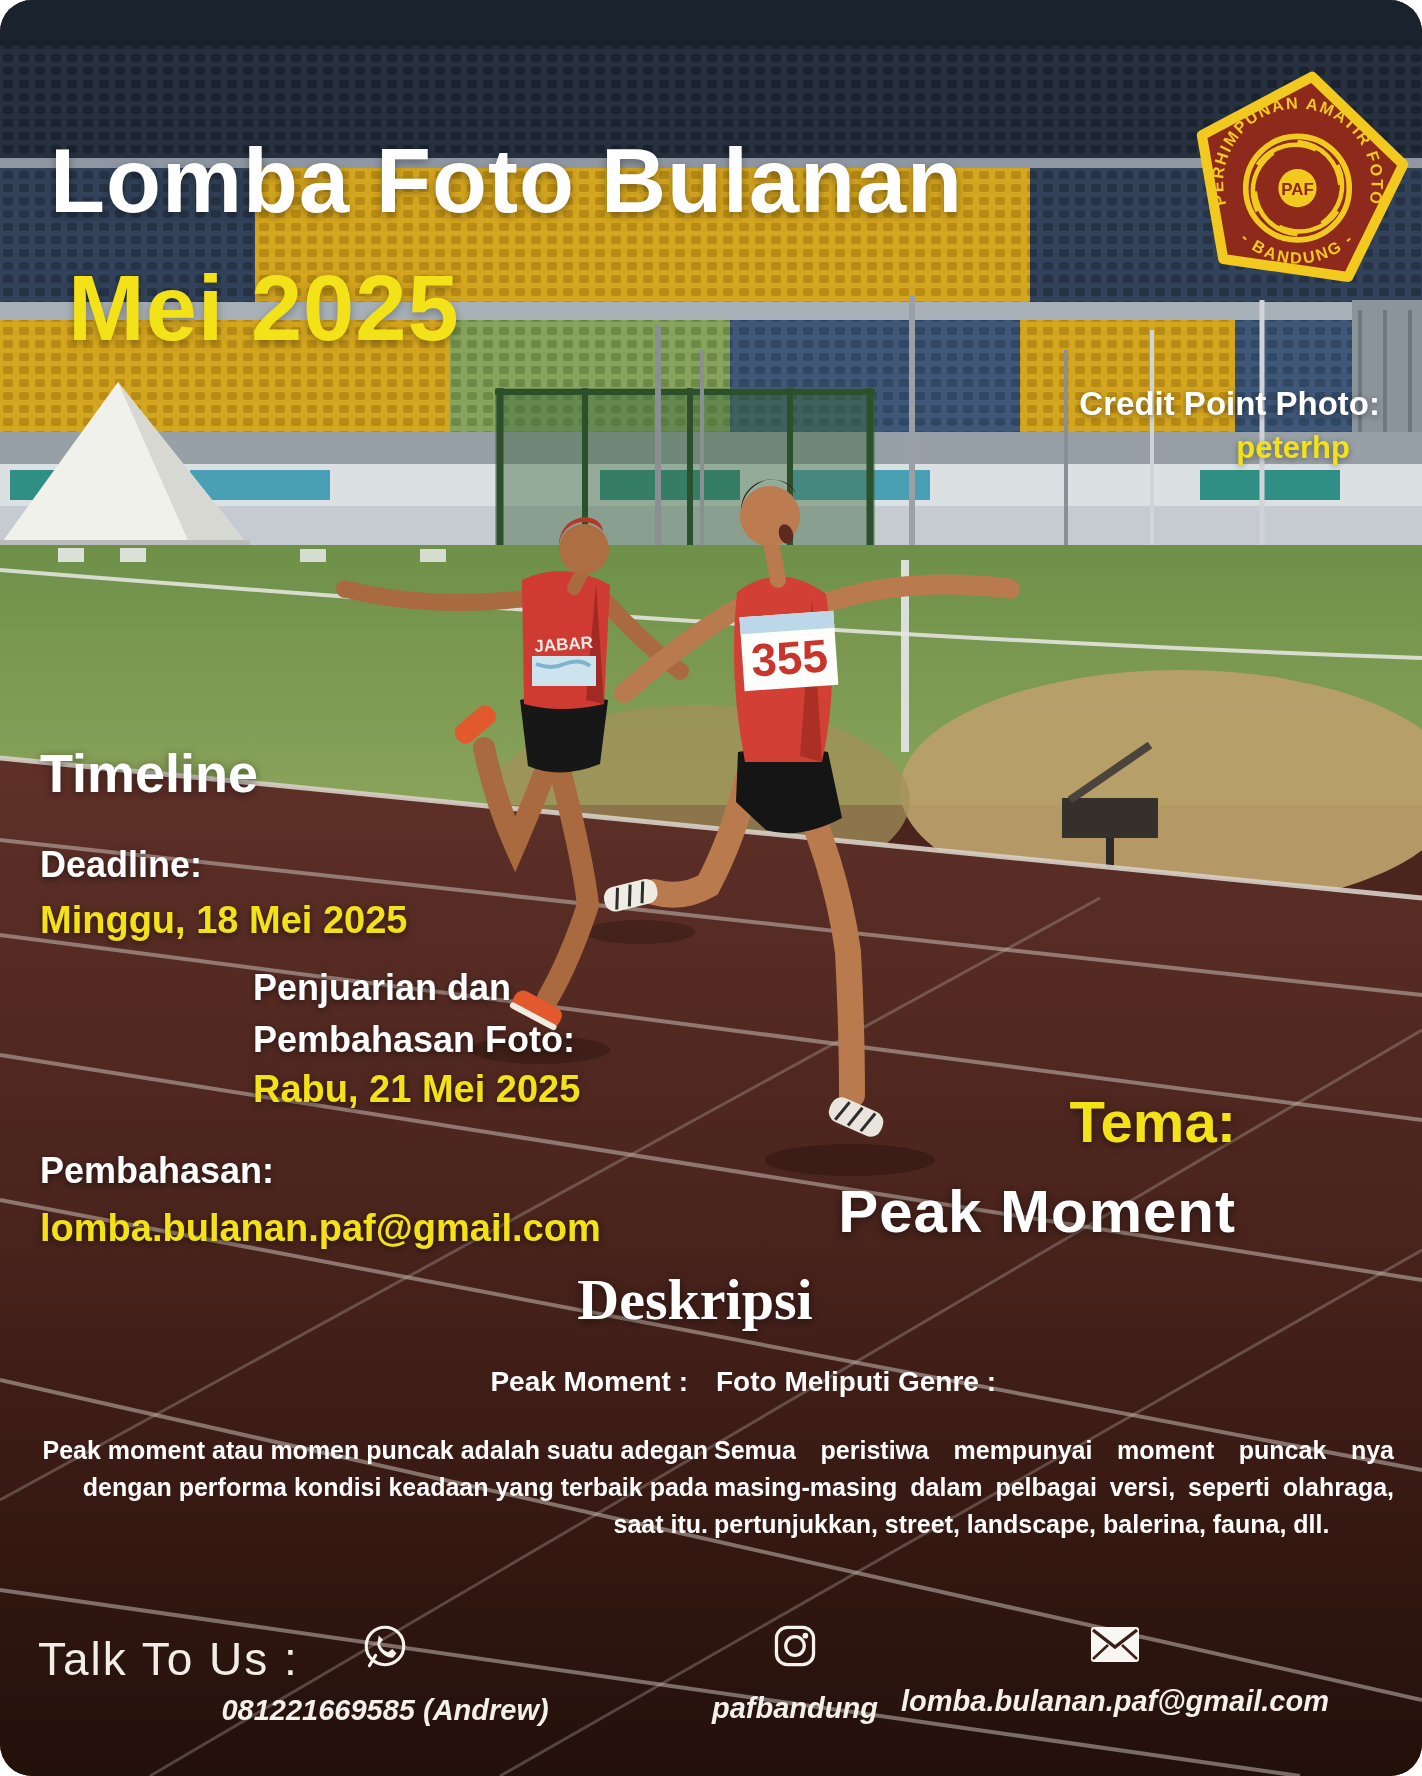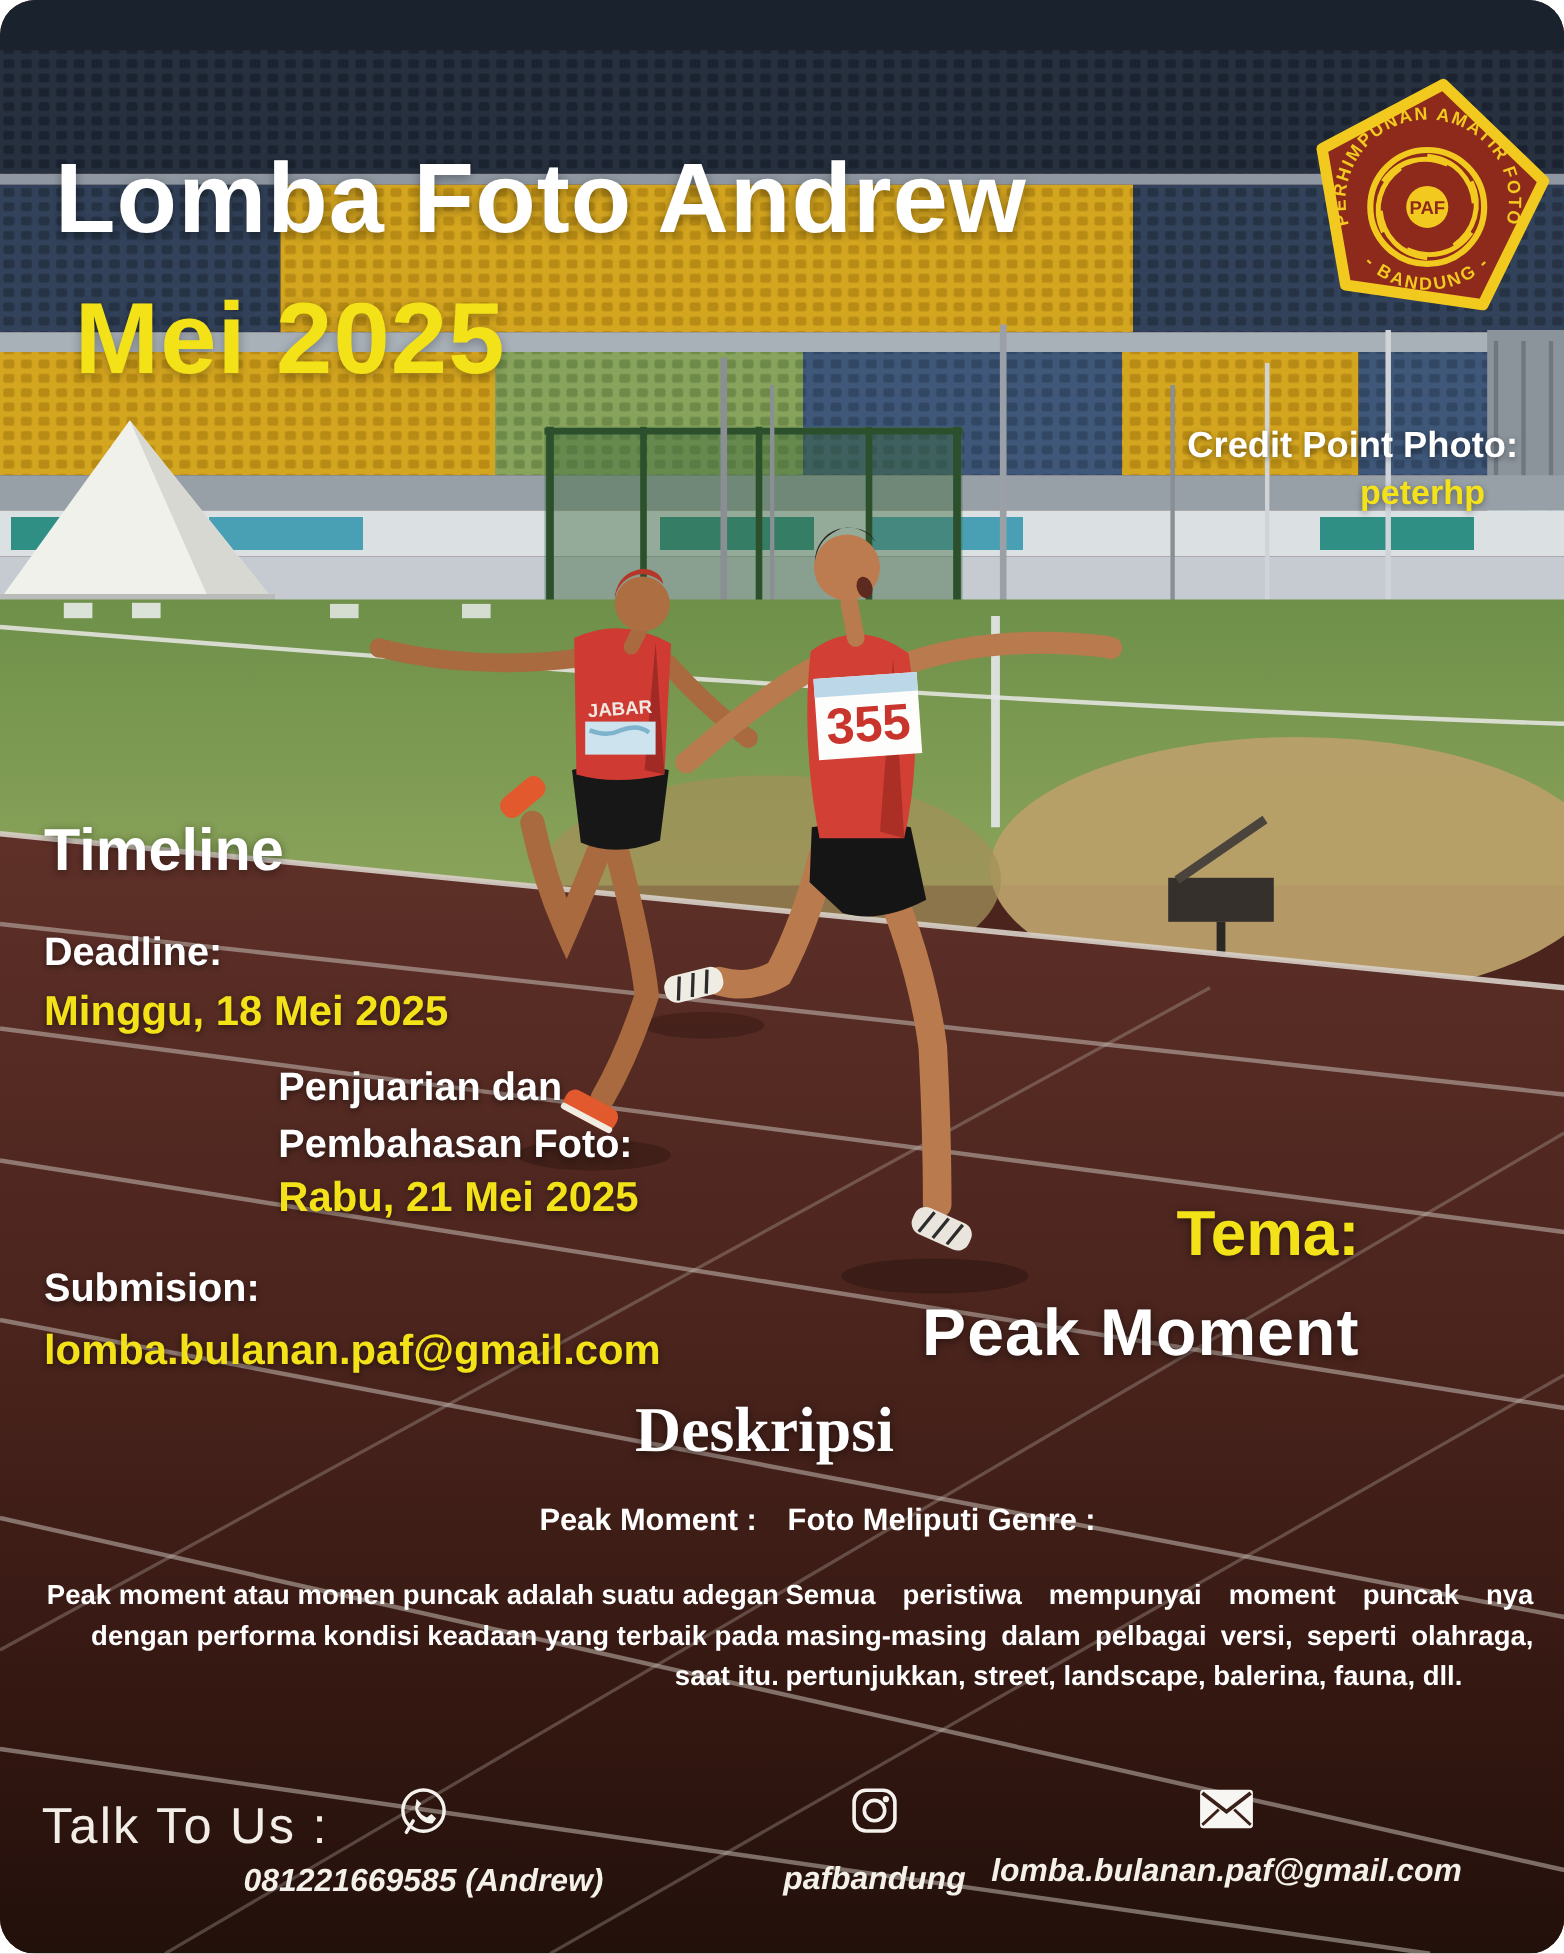--- a/index.html
+++ b/index.html
@@ -228,21 +228,21 @@
           <rect x="742" y="614" width="94" height="17" fill="#bcd8e8"></rect>
           <text x="789" y="674" font-size="46" font-weight="bold" fill="#c9342c" text-anchor="middle">355</text>
         </g>
         <line x1="772" y1="548" x2="778" y2="580" stroke="#b97a4e" stroke-width="16" stroke-linecap="round"></line>
         <circle cx="770" cy="516" r="30" fill="#bd7c4f"></circle>
         <path d="M741,510 A30,30 0 0 1 796,493 Q789,478 766,480 Q744,488 741,510 Z" fill="#2b211a"></path>
         <ellipse cx="786" cy="534" rx="7" ry="10" fill="#5d2a20" transform="rotate(-18 786,534)"></ellipse>
       </g>
     </svg>
 
-    <div class="ovl poster-title">Lomba Foto Andrew</div>
+    <div class="ovl poster-title">Lomba Foto Bulanan</div>
     <div class="ovl poster-month">Mei 2025</div>
 
     <div class="ovl logo-wrap">
       <svg width="225" height="225" viewBox="0 0 200 200">
         <defs>
           <path id="arcTop" d="M38,123 A66,66 0 1 1 162,123"></path>
           <path id="arcBot" d="M30.3,118 A72,72 0 0 0 169.7,118"></path>
         </defs>
         <path d="M113,6 L15,58 L34,168 L145,184 L194,84 Z" fill="var(--logo-red)" stroke="var(--logo-yellow)" stroke-width="9" stroke-linejoin="round"></path>
         <text font-size="14.5" font-weight="bold" fill="var(--logo-yellow)" letter-spacing="1.5">
@@ -277,21 +277,21 @@
       <span class="blk-value">Minggu, 18 Mei 2025</span>
     </div>
 
     <div class="ovl block judging">
       <span class="blk-label">Penjuarian dan</span>
       <span class="blk-label">Pembahasan Foto:</span>
       <span class="blk-value">Rabu, 21 Mei 2025</span>
     </div>
 
     <div class="ovl block submission">
-      <span class="blk-label">Submision:</span>
+      <span class="blk-label">Pembahasan:</span>
       <span class="blk-value">lomba.bulanan.paf@gmail.com</span>
     </div>
 
     <div class="ovl theme">
       <span class="t-label">Tema:</span>
       <span class="t-value">Peak Moment</span>
     </div>
 
     <div class="ovl deskripsi">Deskripsi</div>
     <div class="ovl desc-head-left">Peak Moment :</div>

